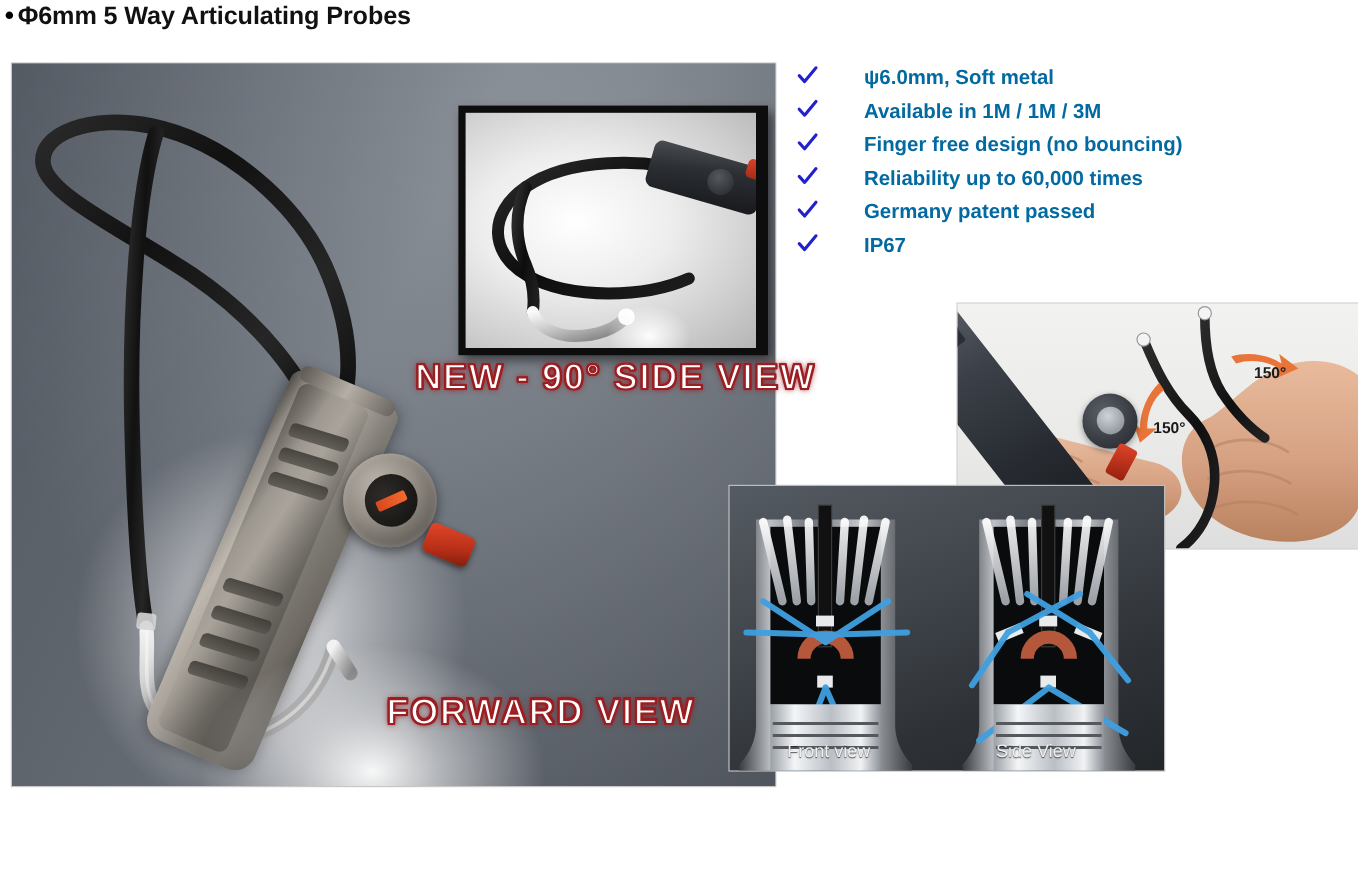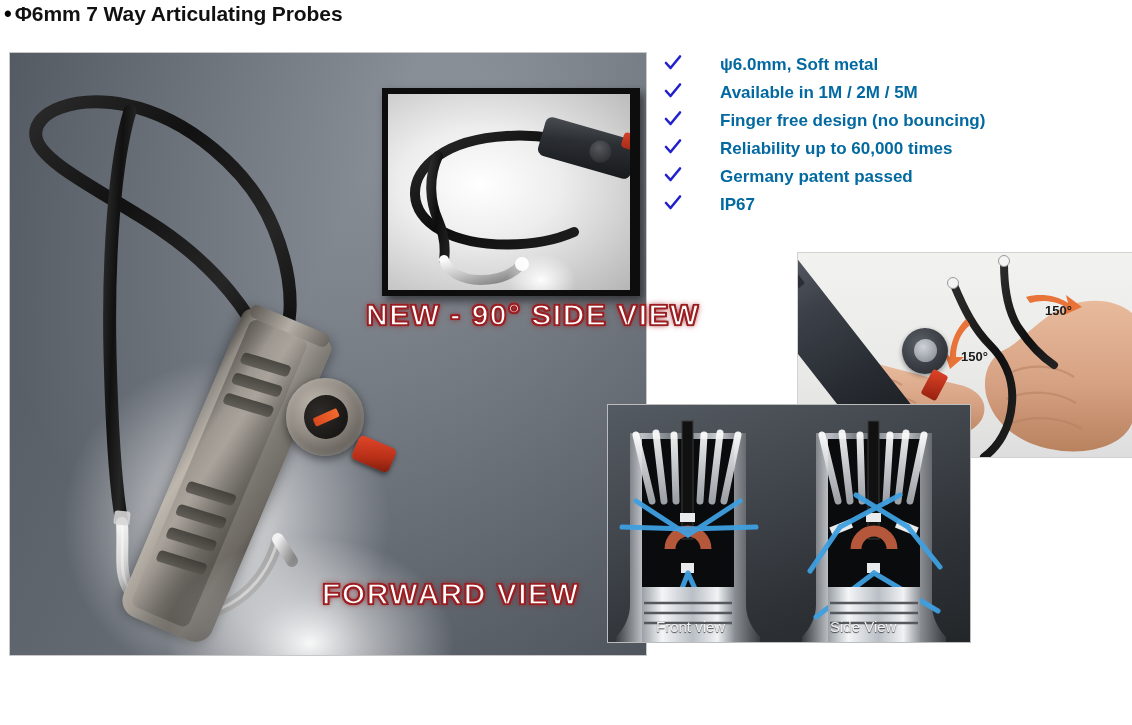--- a/index.html
+++ b/index.html
@@ -142,21 +142,21 @@
     font-weight:700;font-style:normal;
     color:#ffffff;
     letter-spacing:1.5px;
     -webkit-text-stroke:1.6px #9b1f22;
     text-shadow:
       0 0 3px #b32428, 0 0 6px rgba(150,25,30,.85),
       1px 1px 0 #8e1a1d, -1px 1px 0 #8e1a1d,
       1px -1px 0 #8e1a1d, -1px -1px 0 #8e1a1d;
     white-space:nowrap;
   }
-  #label-side-view{left:366px;top:298px;font-size:30px;}
+  #label-side-view{left:346px;top:298px;font-size:30px;}
   #label-forward-view{left:286px;top:577px;font-size:30px;padding-left:36px;}
 
   
   .features{
     position:absolute;left:664px;top:52px;width:468px;
   }
   .feature-row{
     display:flex;align-items:flex-start;
     height:28px;
   }
@@ -228,21 +228,21 @@
   #caption-front{left:48px;}
   #caption-side{left:222px;}
 </style>
 </head>
 <body>
 
 <div class="slide">
 
   <div class="title-row">
     <span class="title-bullet">•</span>
-    <span class="title-text">Φ6mm 7 Way Articulating Probes</span>
+    <span class="title-text">Φ6mm 5 Way Articulating Probes</span>
   </div>
 
   <div class="hero">
     <div class="hero-grad-overlay"></div>
 
     <svg class="cable" viewBox="0 0 636 602">
       <defs>
         <linearGradient id="cabGrad" x1="0" y1="0" x2="1" y2="1">
           <stop offset="0%" stop-color="#2a2a2a"></stop>
           <stop offset="35%" stop-color="#111111"></stop>
@@ -345,21 +345,21 @@
       </span>
       <span class="feature-text">ψ6.0mm, Soft metal</span>
     </div>
 
     <div class="feature-row">
       <span class="check-icon">
         <svg width="18" height="18" viewBox="0 0 18 18">
             <path d="M2 9 L6.5 14 L16 2.5" fill="none" stroke="#2222cc" stroke-width="2.6" stroke-linecap="round" stroke-linejoin="round"></path>
           </svg>
       </span>
-      <span class="feature-text">Available in 1M / 2M  / 5M</span>
+      <span class="feature-text">Available in 1M / 1M  / 3M</span>
     </div>
 
 
     <div class="feature-row">
       <span class="check-icon">
         <svg width="18" height="18" viewBox="0 0 18 18">
             <path d="M2 9 L6.5 14 L16 2.5" fill="none" stroke="#2222cc" stroke-width="2.6" stroke-linecap="round" stroke-linejoin="round"></path>
           </svg>
       </span>
       <span class="feature-text">Finger free design (no bouncing)</span>

